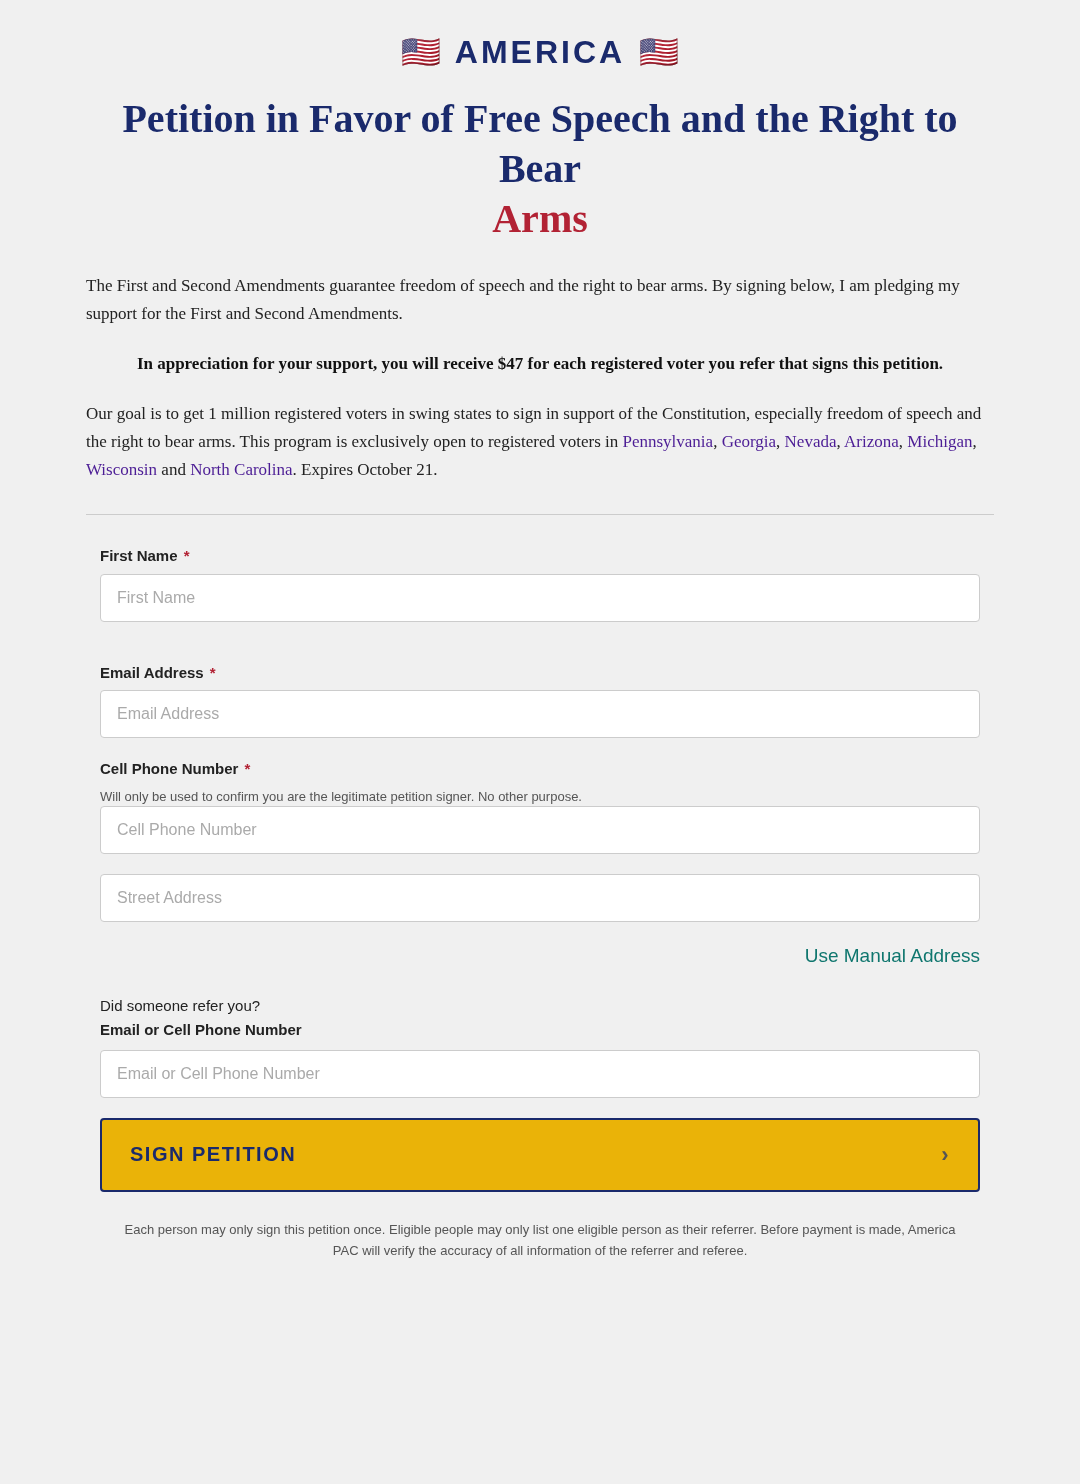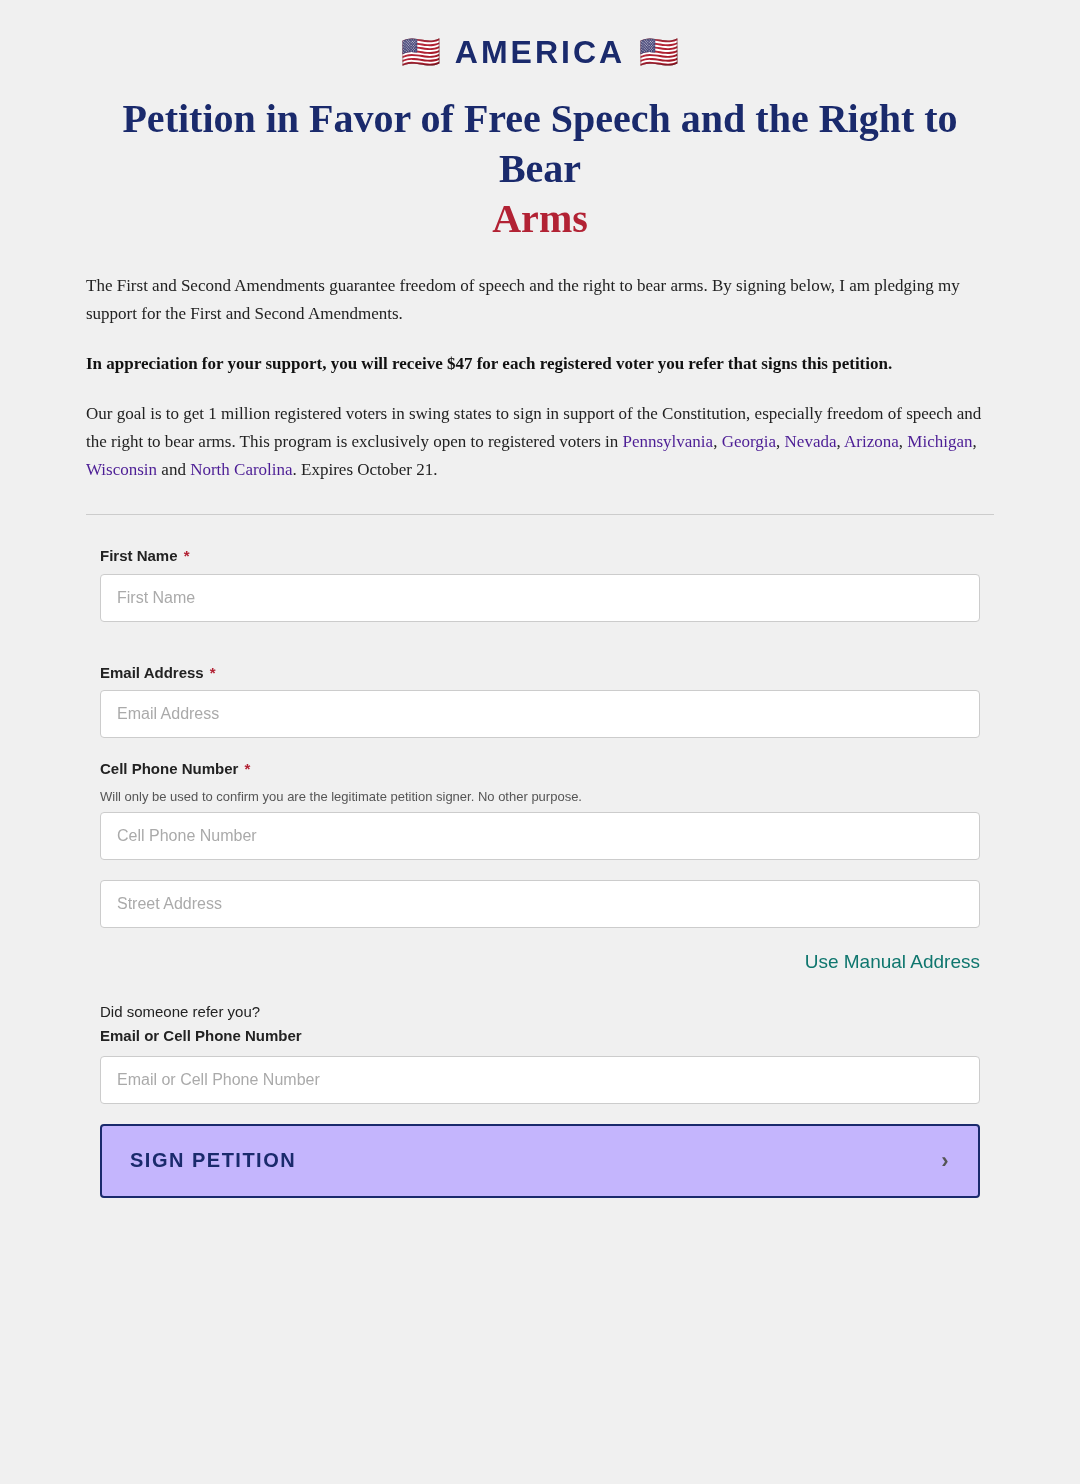--- a/index.html
+++ b/index.html
@@ -61,20 +61,21 @@
       margin-bottom: 22px;
       color: #222;
     }
 
     .bold-callout {
       font-size: 17px;
       font-weight: bold;
       line-height: 1.65;
       margin-bottom: 22px;
       color: #111;
+      text-align: center;
     }
 
     .body-text {
       font-size: 17px;
       line-height: 1.65;
       margin-bottom: 30px;
       color: #222;
     }
 
     .link-blue {
@@ -122,21 +123,20 @@
 
     .form-label .required {
       color: #b22234;
       margin-left: 2px;
     }
 
     .form-sublabel {
       font-family: Arial, Helvetica, sans-serif;
       font-size: 13px;
       color: #555;
-      margin-bottom: 6px;
     }
 
     .form-input {
       width: 100%;
       padding: 14px 16px;
       font-size: 16px;
       border: 1px solid #ccc;
       border-radius: 4px;
       background: #fff;
       color: #888;
@@ -176,21 +176,21 @@
       margin-bottom: 8px;
     }
 
     
     .sign-btn {
       display: flex;
       align-items: center;
       justify-content: space-between;
       width: 100%;
       padding: 22px 28px;
-      background: #c4b5fd;
+      background: #eab308;
       border: 2px solid #1a2a6c;
       border-radius: 4px;
       cursor: pointer;
       margin: 20px 0 28px;
       font-family: Arial, Helvetica, sans-serif;
       font-size: 20px;
       font-weight: bold;
       letter-spacing: 1.5px;
       color: #1a2a6c;
     }
@@ -274,16 +274,17 @@
       <div class="referral-title">Did someone refer you?</div>
       <div class="referral-subtitle">Email or Cell Phone Number</div>
       <input class="form-input" type="text" placeholder="Email or Cell Phone Number" style="">
     </div>
 
     <button class="sign-btn">
       <span>SIGN PETITION</span>
       <span class="chevron-right">›</span>
     </button>
 
+    <div class="footer-disclaimer">Each person may only sign this petition once. Eligible people may only list one eligible person as their referrer. Before payment is made, America PAC will verify the accuracy of all information of the referrer and referee.</div>
 
   </div>
 
 </div>
 
 </body></html>

